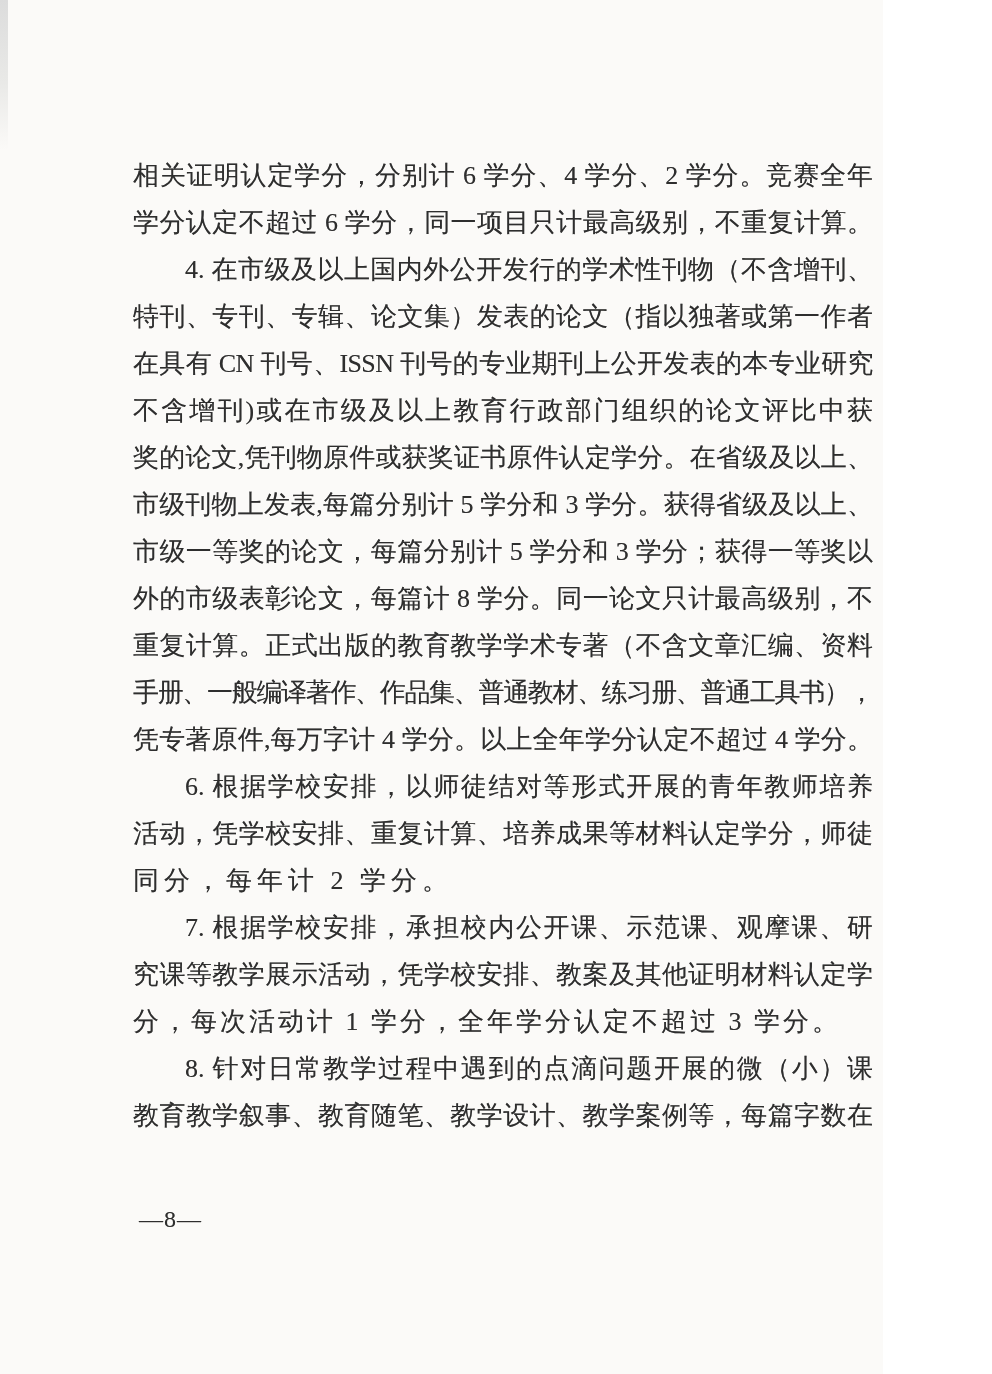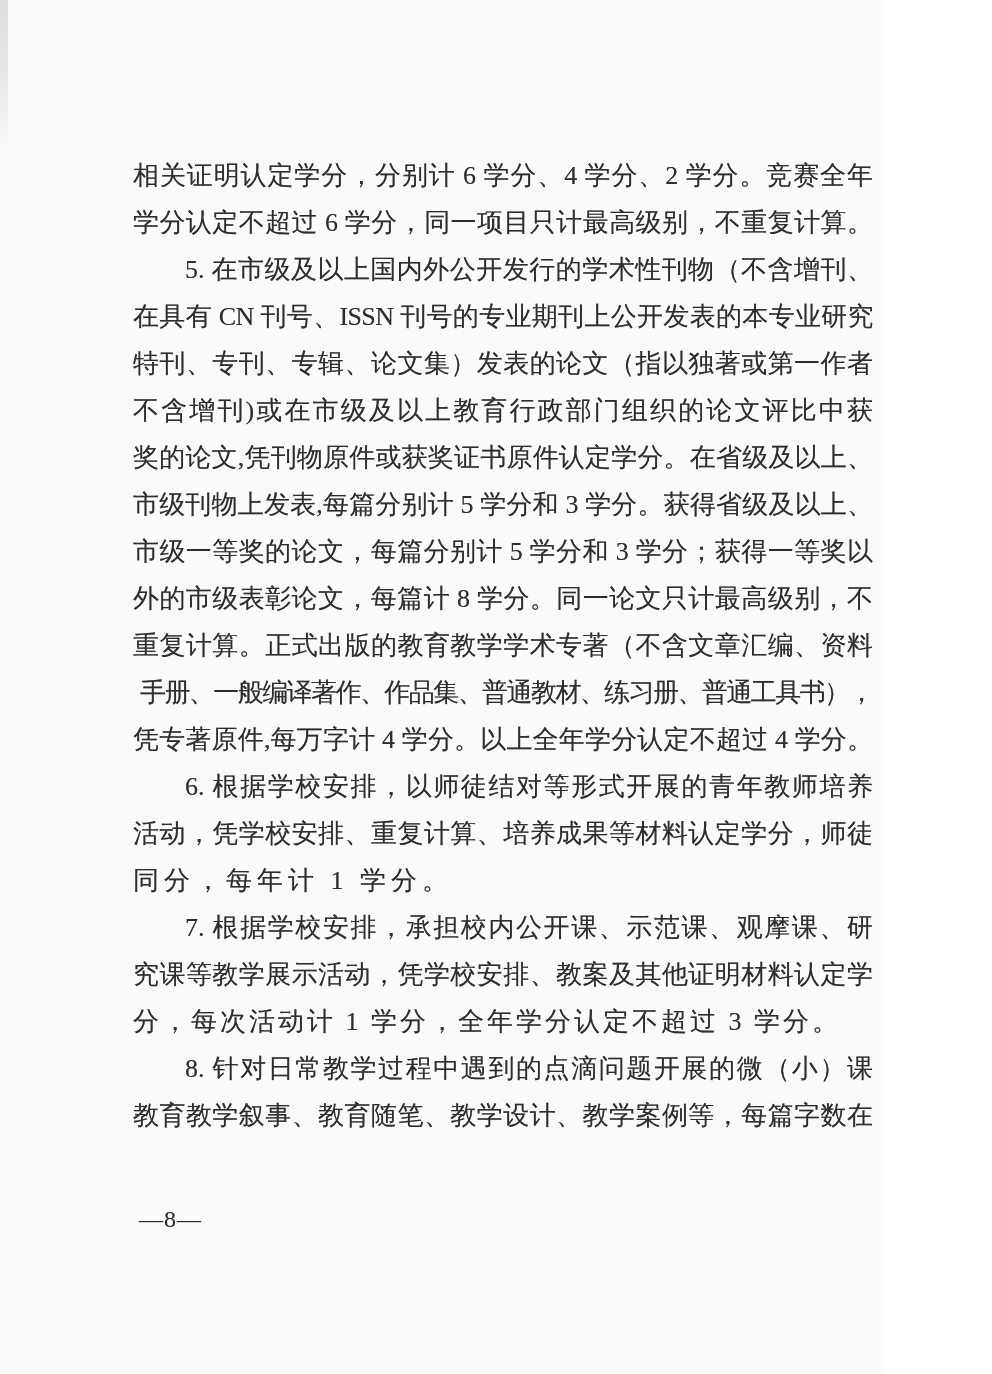--- a/index.html
+++ b/index.html
@@ -39,21 +39,21 @@
   }
   
   .j{
     text-align:justify;
     text-align-last:justify;
   }
   
   .ind{ text-indent:52px; }
   
   .t1{ letter-spacing:-0.6px; }
-  .t2{ letter-spacing:-1.6px;margin-left:7px; }
+  .t2{ letter-spacing:-1.6px; }
   .w1{ letter-spacing:5px; }
   .w2{ letter-spacing:3px; }
   .page-number{
     position:absolute;
     left:139px;top:1203px;
     color:var(--ink);
     font-size:24px;
     line-height:32px;
     letter-spacing:1px;
     text-shadow:0 0 0.5px rgba(46,46,46,0.4);
@@ -61,34 +61,34 @@
 </style>
 </head>
 <body>
 
 <div class="page">
   <div class="scan-edge"></div>
 
   <div class="doc-body">
     <div class="ln j">相关证明认定学分，分别计 6 学分、4 学分、2 学分。竞赛全年</div>
     <div class="ln j">学分认定不超过 6 学分，同一项目只计最高级别，不重复计算。</div>
-    <div class="ln j ind">5. 在市级及以上国内外公开发行的学术性刊物（不含增刊、</div>
+    <div class="ln j ind">4. 在市级及以上国内外公开发行的学术性刊物（不含增刊、</div>
+    <div class="ln j">特刊、专刊、专辑、论文集）发表的论文（指以独著或第一作者</div>
     <div class="ln j t1">在具有 CN 刊号、ISSN 刊号的专业期刊上公开发表的本专业研究</div>
-    <div class="ln j">特刊、专刊、专辑、论文集）发表的论文（指以独著或第一作者</div>
     <div class="ln j">不含增刊)或在市级及以上教育行政部门组织的论文评比中获</div>
     <div class="ln j">奖的论文,凭刊物原件或获奖证书原件认定学分。在省级及以上、</div>
     <div class="ln j">市级刊物上发表,每篇分别计 5 学分和 3 学分。获得省级及以上、</div>
     <div class="ln j">市级一等奖的论文，每篇分别计 5 学分和 3 学分；获得一等奖以</div>
     <div class="ln j">外的市级表彰论文，每篇计 8 学分。同一论文只计最高级别，不</div>
     <div class="ln j">重复计算。正式出版的教育教学学术专著（不含文章汇编、资料</div>
     <div class="ln j t2">手册、一般编译著作、作品集、普通教材、练习册、普通工具书），</div>
     <div class="ln j">凭专著原件,每万字计 4 学分。以上全年学分认定不超过 4 学分。</div>
     <div class="ln j ind">6. 根据学校安排，以师徒结对等形式开展的青年教师培养</div>
     <div class="ln j">活动，凭学校安排、重复计算、培养成果等材料认定学分，师徒</div>
-    <div class="ln w1">同分，每年计 1 学分。</div>
+    <div class="ln w1">同分，每年计 2 学分。</div>
     <div class="ln j ind">7. 根据学校安排，承担校内公开课、示范课、观摩课、研</div>
     <div class="ln j">究课等教学展示活动，凭学校安排、教案及其他证明材料认定学</div>
     <div class="ln w2">分，每次活动计 1 学分，全年学分认定不超过 3 学分。</div>
     <div class="ln j ind">8. 针对日常教学过程中遇到的点滴问题开展的微（小）课</div>
     <div class="ln j">教育教学叙事、教育随笔、教学设计、教学案例等，每篇字数在</div>
   </div>
 
   <div class="page-number">—8—</div>
 </div>
 

